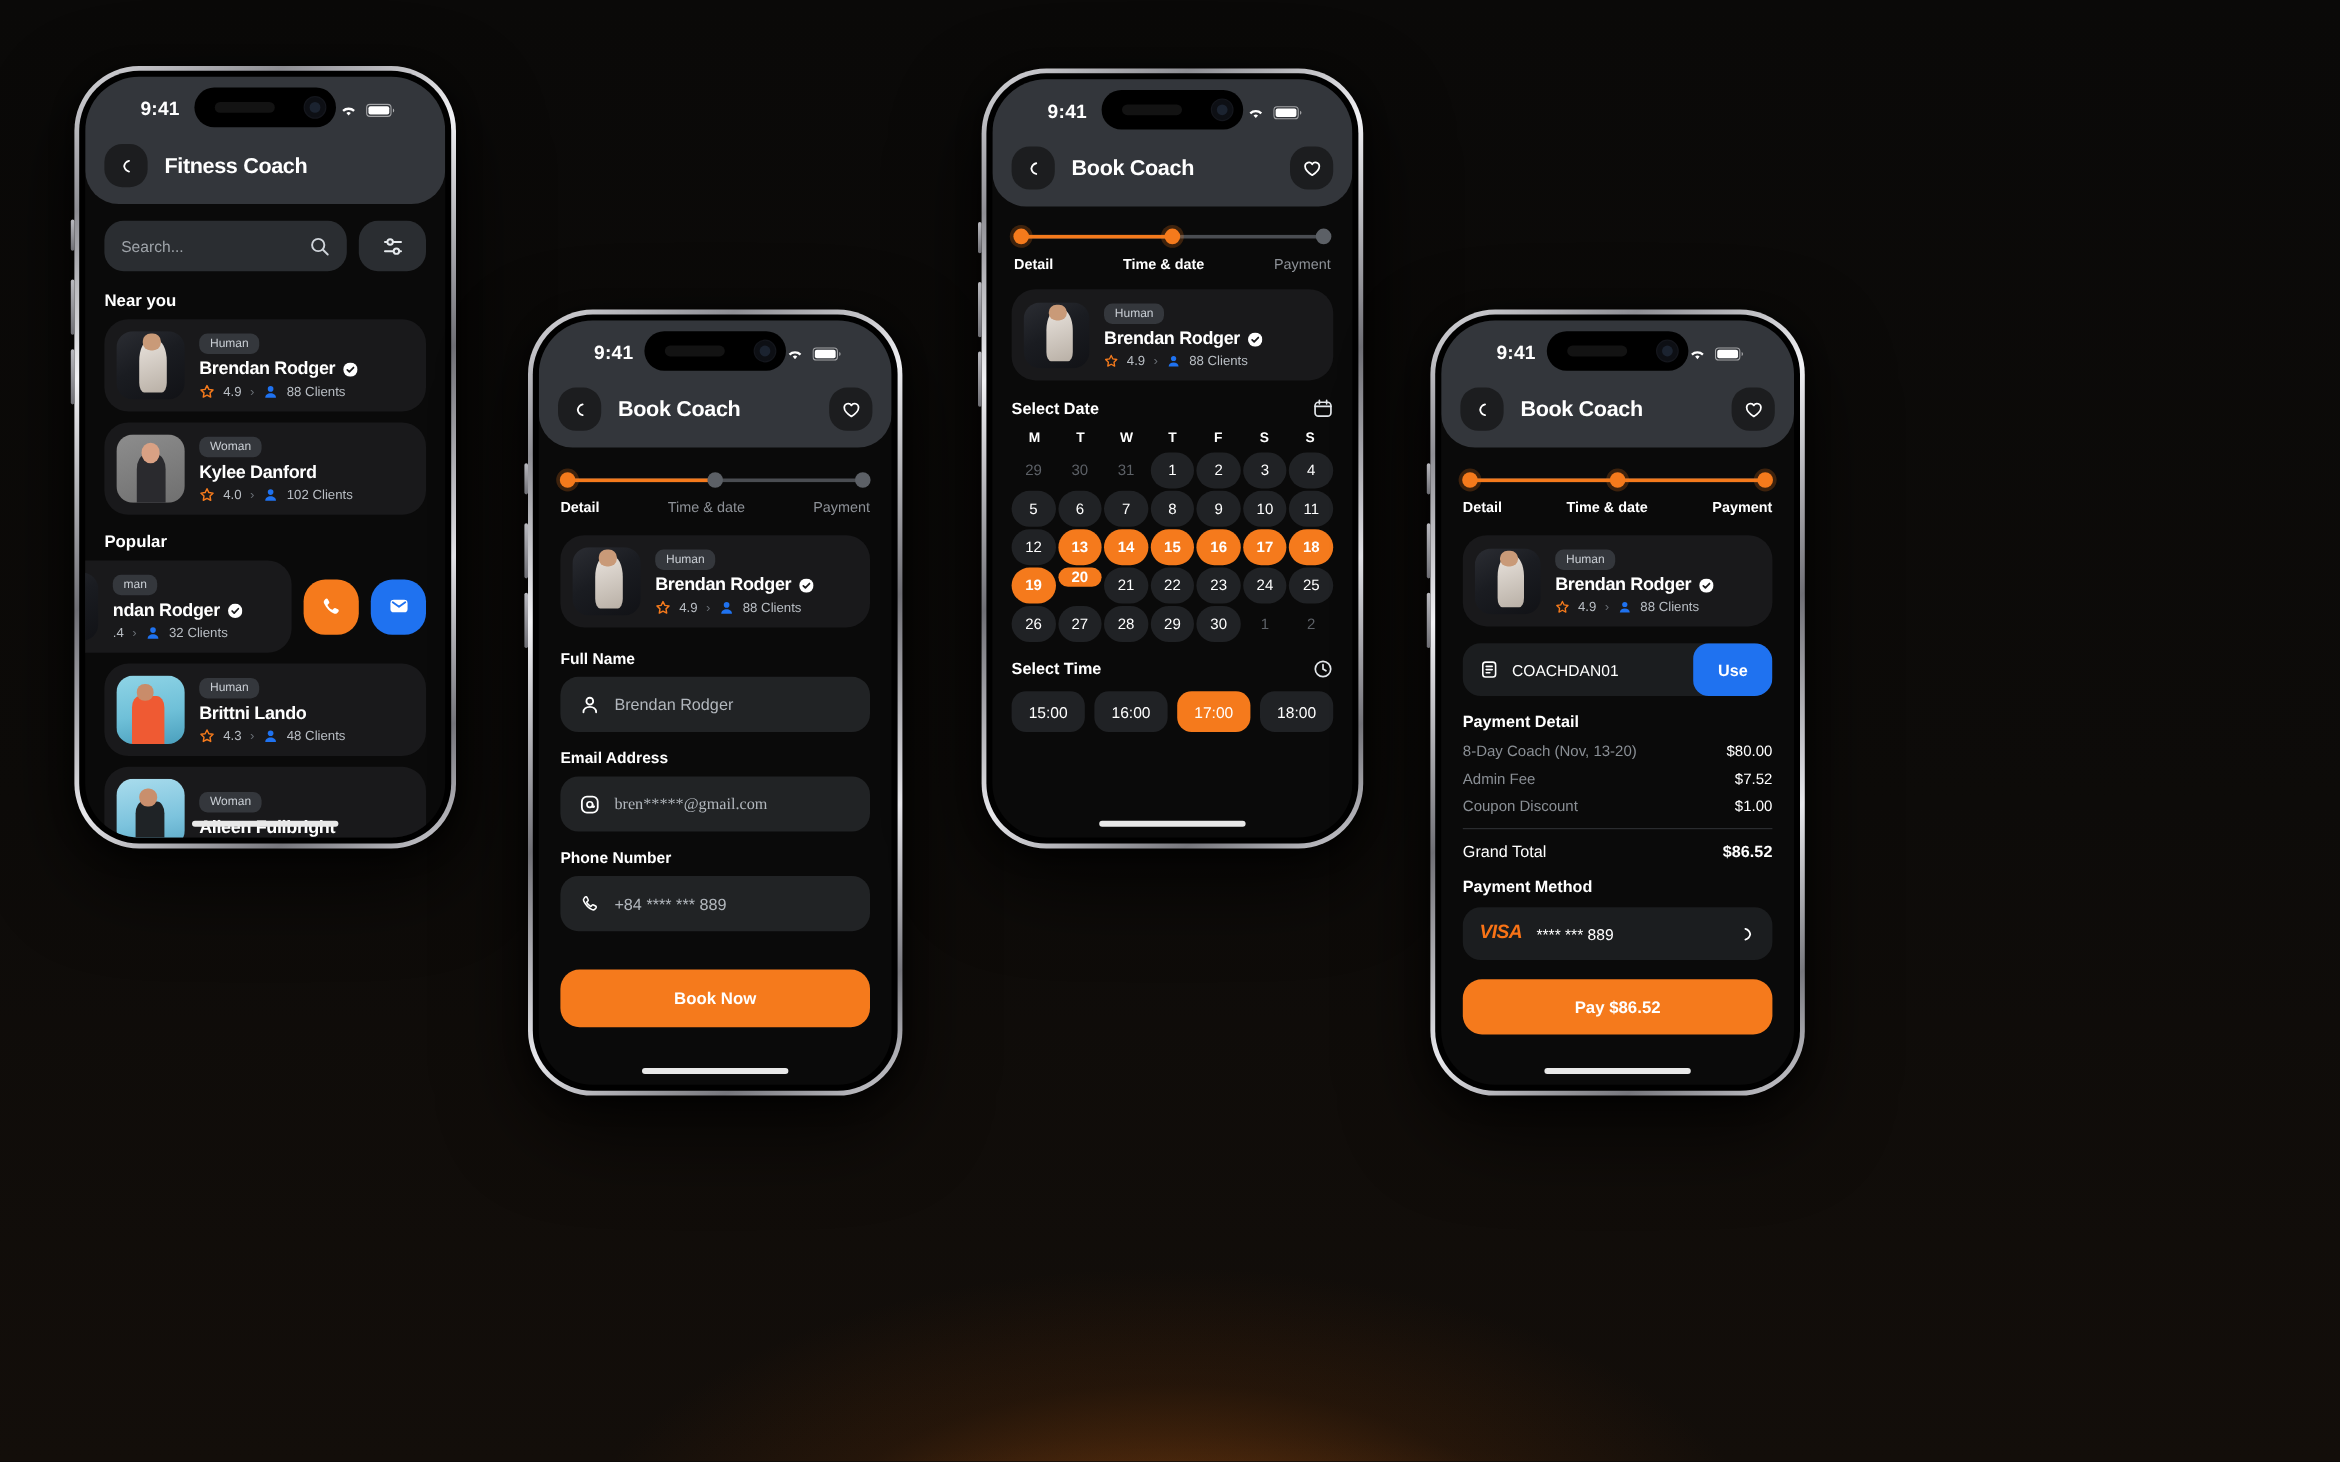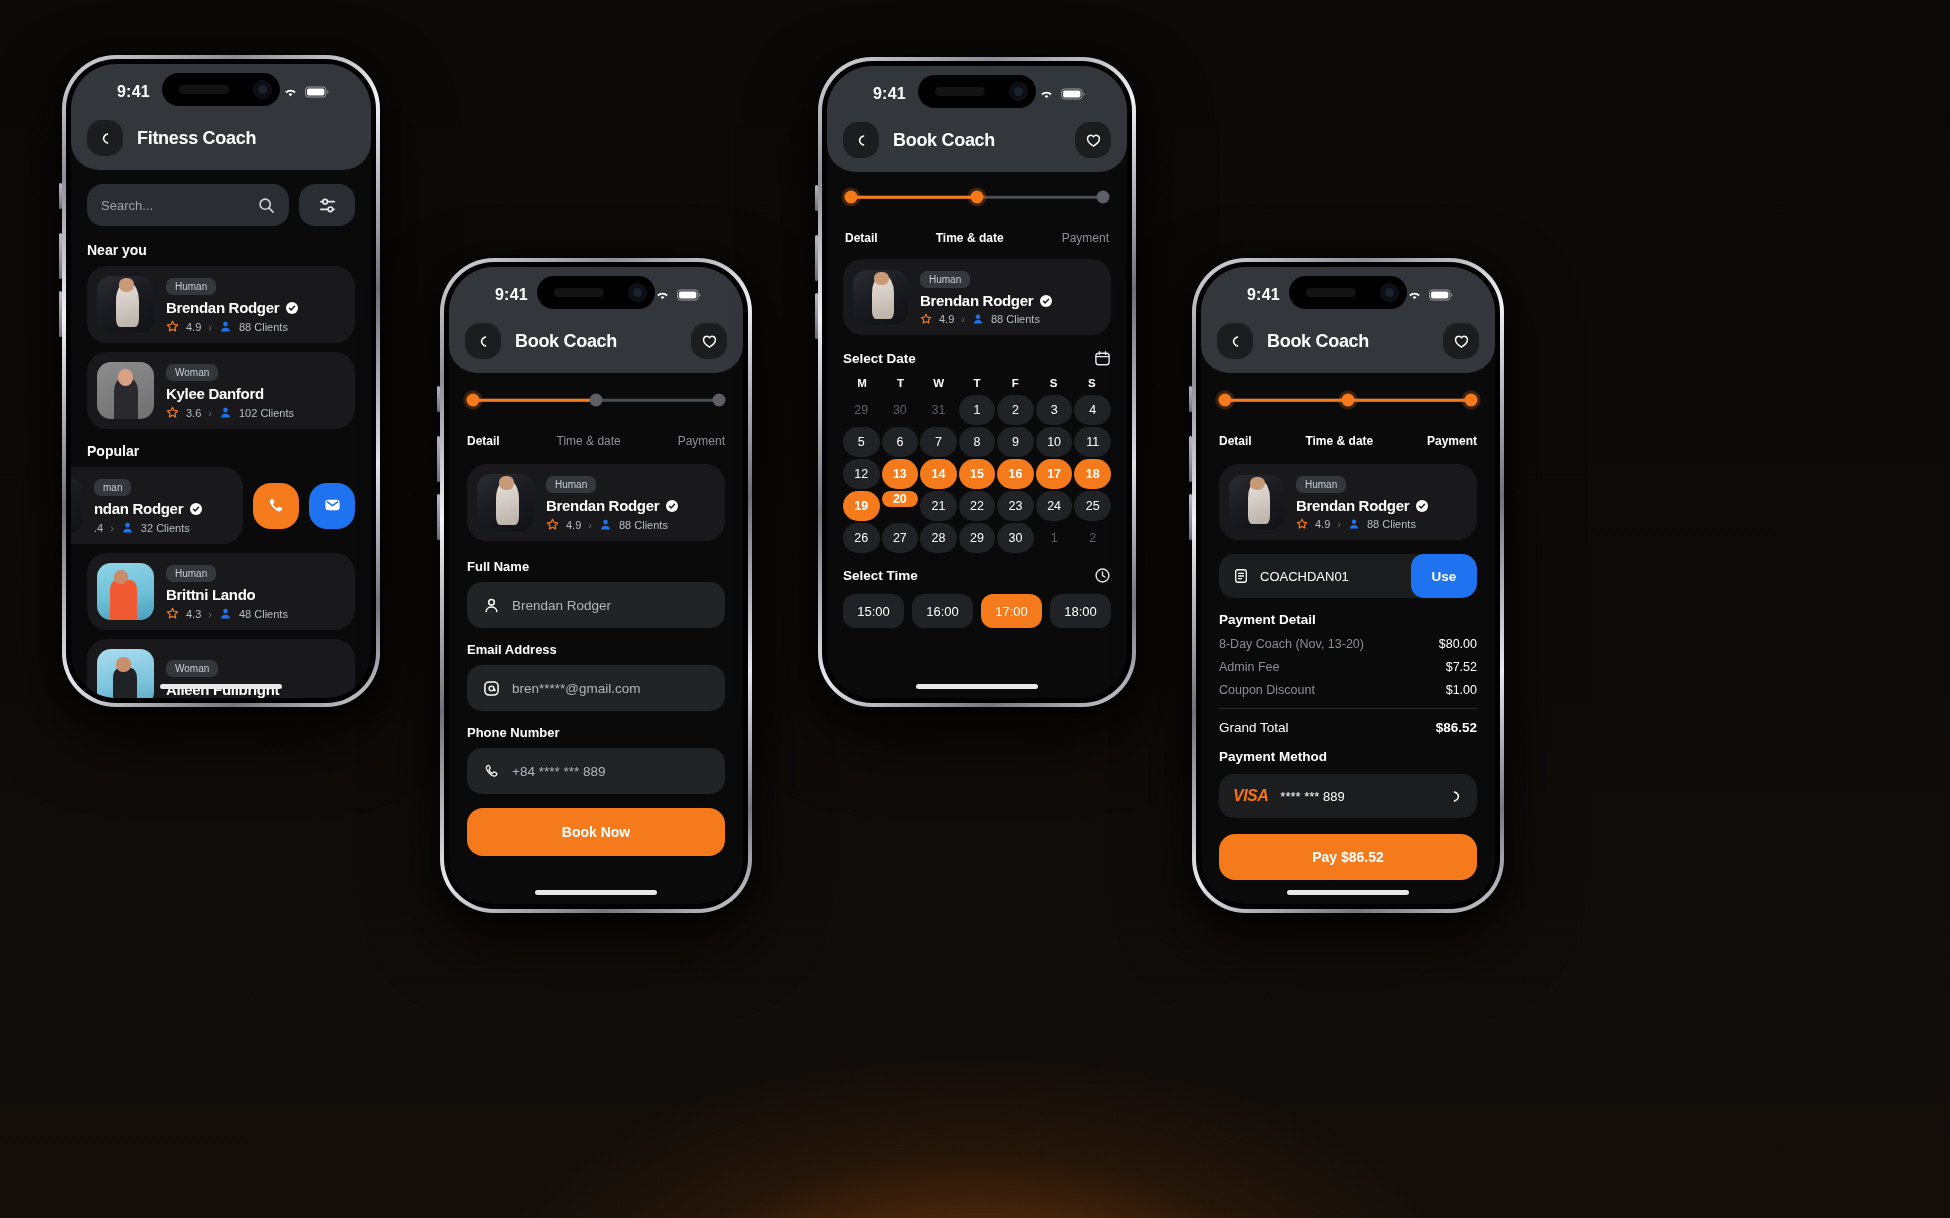--- a/index.html
+++ b/index.html
@@ -102,21 +102,21 @@
   .meta-row { display:flex; align-items:center; gap:7px; color:#b9bec4; }
   .meta-dot { color:#6a6f75; }
 
   
   .stepper-wrap { padding:0 18px; }
   .stepper-track { position:relative; height:14px; display:flex; align-items:center; }
   .step-line { position:absolute; height:2.5px; background:#4a4d52; left:6px; right:6px; top:50%; transform:translateY(-50%); }
   .step-line-fill { position:absolute; height:2.5px; background:#f57a1c; top:50%; transform:translateY(-50%); left:6px; }
   .step-dot { width:13px; height:13px; border-radius:50%; background:#5c6066; position:absolute; top:50%; transform:translate(-50%,-50%); z-index:2;}
   .step-dot.active { background:#f57a1c; box-shadow:0 0 0 3px rgba(245,122,28,0.22); }
-  .stepper-labels { display:flex; justify-content:space-between; margin-top:27px; }
+  .stepper-labels { display:flex; justify-content:space-between; margin-top:9px; }
   .stepper-labels span { color:#8d9197; }
   .stepper-labels span.on { color:#fff; font-weight:700; }
 
   
   .field-label { color:#fff; font-weight:700; }
   .field-box {
     background:#212325; border-radius:15px;
     display:flex; align-items:center; gap:12px; padding:0 16px;
     color:#b2b7bd;
   }
@@ -277,21 +277,21 @@
             </div>
           <div style="flex:1; min-width:0;">
             <span class="tag" style="font-size:10px;">Woman</span>
             <div class="coach-name" style="font-size:15px; margin-top:4px;">
               <span>Kylee Danford</span>
             </div>
             <div class="meta-row" style="margin-top:4px; font-size:11px;">
               <svg width="13" height="13" viewBox="0 0 16 16">
                   <path d="M8 1.6l1.9 3.9 4.3.6-3.1 3 .7 4.3L8 11.4l-3.8 2 .7-4.3-3.1-3 4.3-.6z" fill="none" stroke="#f57a1c" stroke-width="1.5" stroke-linejoin="round"></path>
                 </svg>
-              <span>3.6</span>
+              <span>4.0</span>
               <span class="meta-dot">›</span>
               <svg width="13" height="13" viewBox="0 0 16 16">
                   <circle cx="8" cy="5" r="2.9" fill="#1f72f0"></circle>
                   <path d="M2.5 14c0-3 2.5-4.6 5.5-4.6S13.5 11 13.5 14z" fill="#1f72f0"></path>
                 </svg>
               <span>102 Clients</span>
             </div>
           </div>
         </div>
       </div>
@@ -478,21 +478,21 @@
           <div class="field-box" style="height:46px; margin-top:8px; font-size:13.5px;">
             <svg width="17" height="17" viewBox="0 0 18 18">
                 <circle cx="9" cy="5.6" r="3" fill="none" stroke="#fff" stroke-width="1.6"></circle>
                 <path d="M3.4 15.4c0-3 2.6-4.8 5.6-4.8s5.6 1.8 5.6 4.8" fill="none" stroke="#fff" stroke-width="1.6" stroke-linecap="round"></path>
               </svg>
             <span>Brendan Rodger</span>
           </div>
         </div>
         <div>
           <div class="field-label" style="font-size:13px;">Email Address</div>
-          <div class="field-box" style="height:46px; margin-top:8px; font-size:13.5px;">
+          <div class="field-box" style="height:46px; margin-top:8px; font-size:13.5px;font-family:Liberation Serif, serif;">
             <svg width="17" height="17" viewBox="0 0 18 18">
                 <rect x="2" y="2" width="14" height="14" rx="4.5" fill="none" stroke="#fff" stroke-width="1.6"></rect>
                 <circle cx="9" cy="9" r="2.5" fill="none" stroke="#fff" stroke-width="1.5"></circle>
                 <path d="M11.5 9v1.6c0 .9 1.4.9 1.4-.1" fill="none" stroke="#fff" stroke-width="1.5" stroke-linecap="round"></path>
               </svg>
             <span>bren*****@gmail.com</span>
           </div>
         </div>
         <div>
           <div class="field-label" style="font-size:13px;">Phone Number</div>

